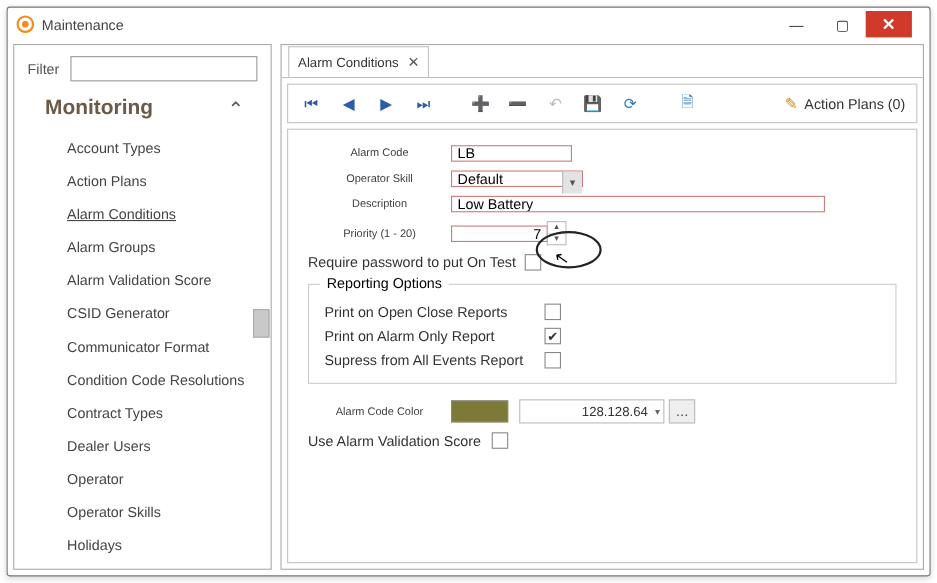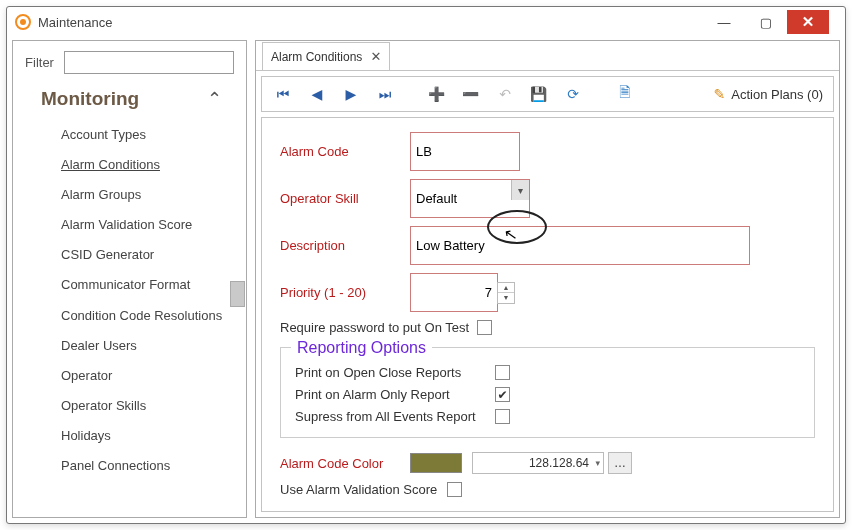--- a/index.html
+++ b/index.html
@@ -28,32 +28,32 @@
   .tabs-row { height: 30px; border-bottom: 1px solid #c3c3c3; display: flex; align-items: flex-end; }
   .tab { height: 28px; border: 1px solid #c3c3c3; border-bottom: none; background: #fff; padding: 0 8px; display: flex; align-items: center; gap: 8px; margin-left: 6px; font-size:12px;}
   .tab-close { font-size: 13px; color:#555;}
   .toolbar { height: 36px; border: 1px solid #c3c3c3; margin:5px; display: flex; align-items: center; padding: 0 6px; gap: 4px;}
   .tbtn { width: 30px; height: 28px; display: flex; align-items: center; justify-content: center; font-size: 14px; color: #2b5ea6; cursor:pointer;}
   .tool-sep{width:14px;}
   .action-plans { margin-left: auto; display: flex; align-items: center; gap: 6px; padding-right:4px;}
   .pencil { color:#d98a14; font-size:14px;}
   .form-area { flex:1; margin:0 5px 5px 5px; border:1px solid #c3c3c3; padding:14px 18px; overflow:auto; position:relative;}
   .frow { display:flex; align-items:center; margin-bottom:8px; }
-  .flabel { width:130px; font-size:13px; color:#b91c1c;}
-  .txtin { height:39px; border:1px solid #cc8a8a; background:#fff; padding:0 5px; font-size:13px;}
+  .flabel { width:130px; font-size:10px; color:#404040;text-align:center;}
+  .txtin { height:15px; border:1px solid #cc8a8a; background:#fff; padding:0 5px; font-size:13px;}
   .txtin.req { border-color:#cc7a7a;}
   .w110{width:110px;} .w120d{width:120px;} .w340{width:340px;} .w88{width:88px; text-align:right;}
   .select-wrap{position:relative; display:inline-block;}
   .select-btn{position:absolute; right:1px; top:1px; width:18px; height:20px; background:#e3e3e3; border-left:1px solid #bbb; display:flex;align-items:center;justify-content:center; font-size:10px;color:#555;}
   .spinner{width:18px;height:22px;border:1px solid #bbb;display:inline-flex;flex-direction:column;margin-left:-1px;}
   .spinner div{flex:1;display:flex;align-items:center;justify-content:center;font-size:7px;color:#555;border-bottom:1px solid #ccc;}
   .spinner div:last-child{border-bottom:none;}
   .chk{width:15px;height:15px;border:1px solid #888;background:#fff;display:inline-flex;align-items:center;justify-content:center;font-size:12px;}
   .fieldset{border:1px solid #ccc; padding:10px 14px 6px 14px; margin:12px 0 14px 0; position:relative;}
-  .legend{position:absolute; top:-9px; left:10px; background:#fff; padding:0 6px; font-size:16px; color:#6d28d9;}
+  .legend{position:absolute; top:-9px; left:10px; background:#fff; padding:0 6px; font-size:13px; color:#000000;}
   .opt-row{display:flex; align-items:flex-end; margin:7px 0;}
   .opt-lbl{width:200px; font-size:13px;}
   .color-swatch{width:52px;height:20px;border:1px solid #888;background:#7d7a38; display:inline-block;}
   .color-text{width:132px; text-align:right; height:22px; border:1px solid #bbb; padding:0 14px 0 4px; font-size:12px; display:inline-flex;align-items:center;justify-content:flex-end; position:relative;}
   .color-text::after{content:"▾"; position:absolute; right:3px; font-size:9px; color:#666;}
   .dots-btn{width:24px;height:22px;border:1px solid #bbb;background:#eee;display:inline-flex;align-items:center;justify-content:center; margin-left:4px; font-size:12px;}
   .callout{position:absolute; left:480px; top:203px; width:60px; height:34px; border:2px solid #222; border-radius:50%; pointer-events:none;}
   .cursor{position:absolute; left:497px; top:218px; font-size:16px; color:#000; pointer-events:none; transform:rotate(-10deg);}
 </style>
 </head>
@@ -76,26 +76,28 @@
       <div class="filter-row">
         <span class="filter-label">Filter</span>
         <input class="filter-input" value="" style="">
       </div>
       <div class="mon-header">
         <span class="mon-title">Monitoring</span>
         <span class="chevron">⌃</span>
       </div>
       <div class="nav-items" id="nav-list">
           <div class="nav-item">Account Types</div>
+          <div class="nav-item">Action Plans</div>
           <div class="nav-item selected">Alarm Conditions</div>
           <div class="nav-item">Alarm Groups</div>
           <div class="nav-item">Alarm Validation Score</div>
           <div class="nav-item">CSID Generator</div>
           <div class="nav-item">Communicator Format</div>
           <div class="nav-item">Condition Code Resolutions</div>
+          <div class="nav-item">Contract Types</div>
           <div class="nav-item">Dealer Users</div>
           <div class="nav-item">Operator</div>
           <div class="nav-item">Operator Skills</div>
           <div class="nav-item">Holidays</div>
           <div class="nav-item">Panel Connections</div>
         </div>
       <div class="scrollbar-stub"></div>
     </div>
 
     <div class="main">

